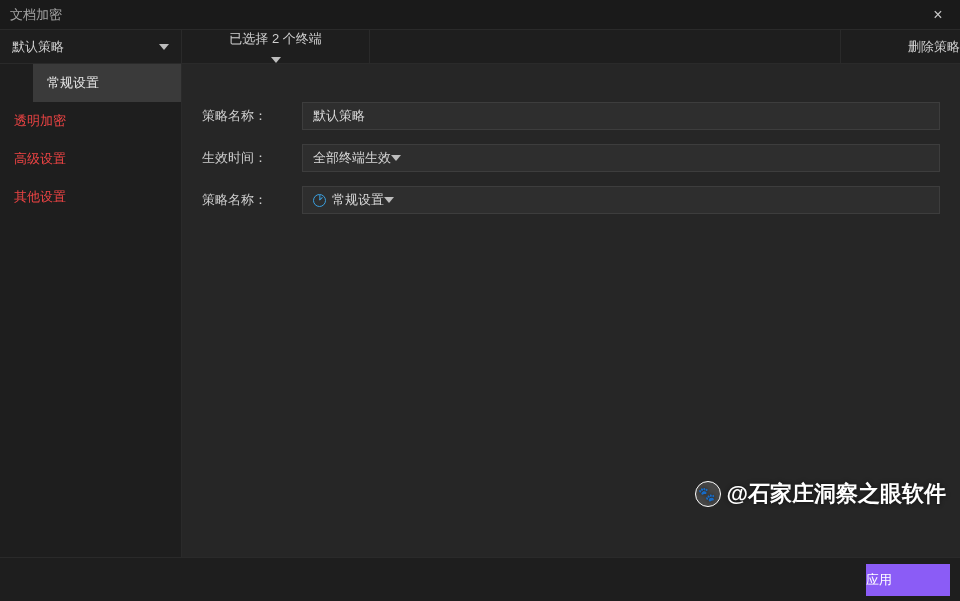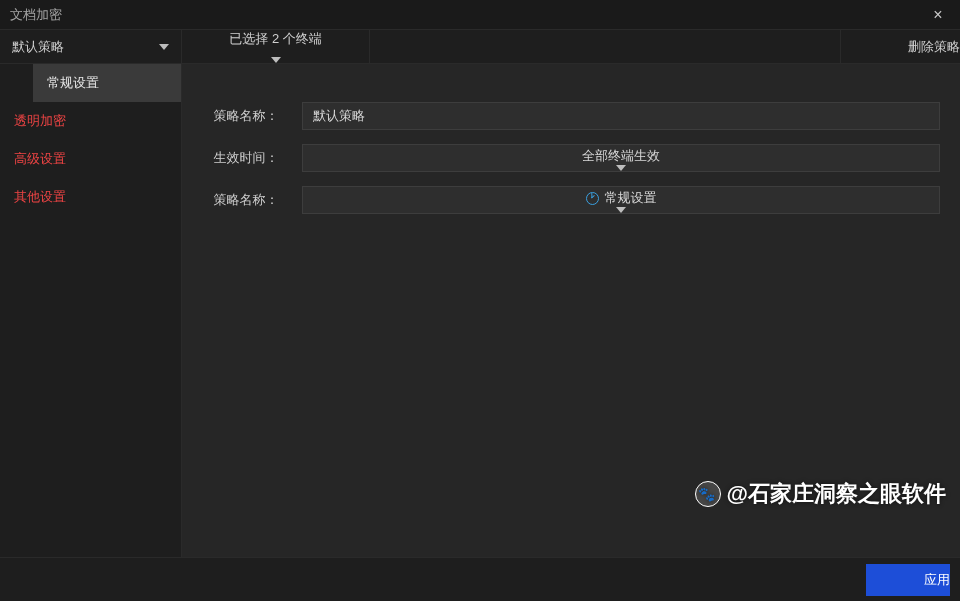--- a/index.html
+++ b/index.html
@@ -100,37 +100,37 @@
     padding: 38px 20px 0 20px;
   }
 
   .form-row {
     display: flex;
     align-items: center;
     margin-bottom: 14px;
   }
   .form-label {
     width: 100px;
-    text-align: center;
+    text-align: left;
     padding-right: 12px;
     color: #cfcfcf;
   }
   .form-field {
     flex: 1;
     height: 28px;
     background: #2e2e2e;
     border: 1px solid #3d3d3d;
     display: flex;
     align-items: center;
     padding: 0 10px;
     color: #d8d8d8;
     position: relative;
     max-width: 640px;
   }
-  .form-field.select { cursor: pointer; justify-content: flex-end; flex-direction: column; }
+  .form-field.select { cursor: pointer; justify-content: flex-start; }
   .form-field .left { display: flex; align-items: center; gap: 6px; }
   .clock-icon {
     width: 13px; height: 13px;
     border: 1.3px solid #3aa0e0;
     border-radius: 50%;
     position: relative;
     flex-shrink: 0;
   }
   .clock-icon::before {
     content: "";
@@ -157,25 +157,25 @@
     border-top: 1px solid #2a2a2a;
     display: flex;
     align-items: center;
     justify-content: flex-end;
     padding: 0 10px;
     position: relative;
   }
   .apply-btn {
     width: 84px;
     height: 32px;
-    background: #1d4ed8;
+    background: #8b5cf6;
     color: #ffffff;
     display: flex;
     align-items: center;
-    justify-content: flex-end;
+    justify-content: flex-start;
     cursor: pointer;
     font-size: 13px;
   }
 
   
   .watermark {
     position: absolute;
     right: 14px;
     bottom: 48px;
     display: flex;

